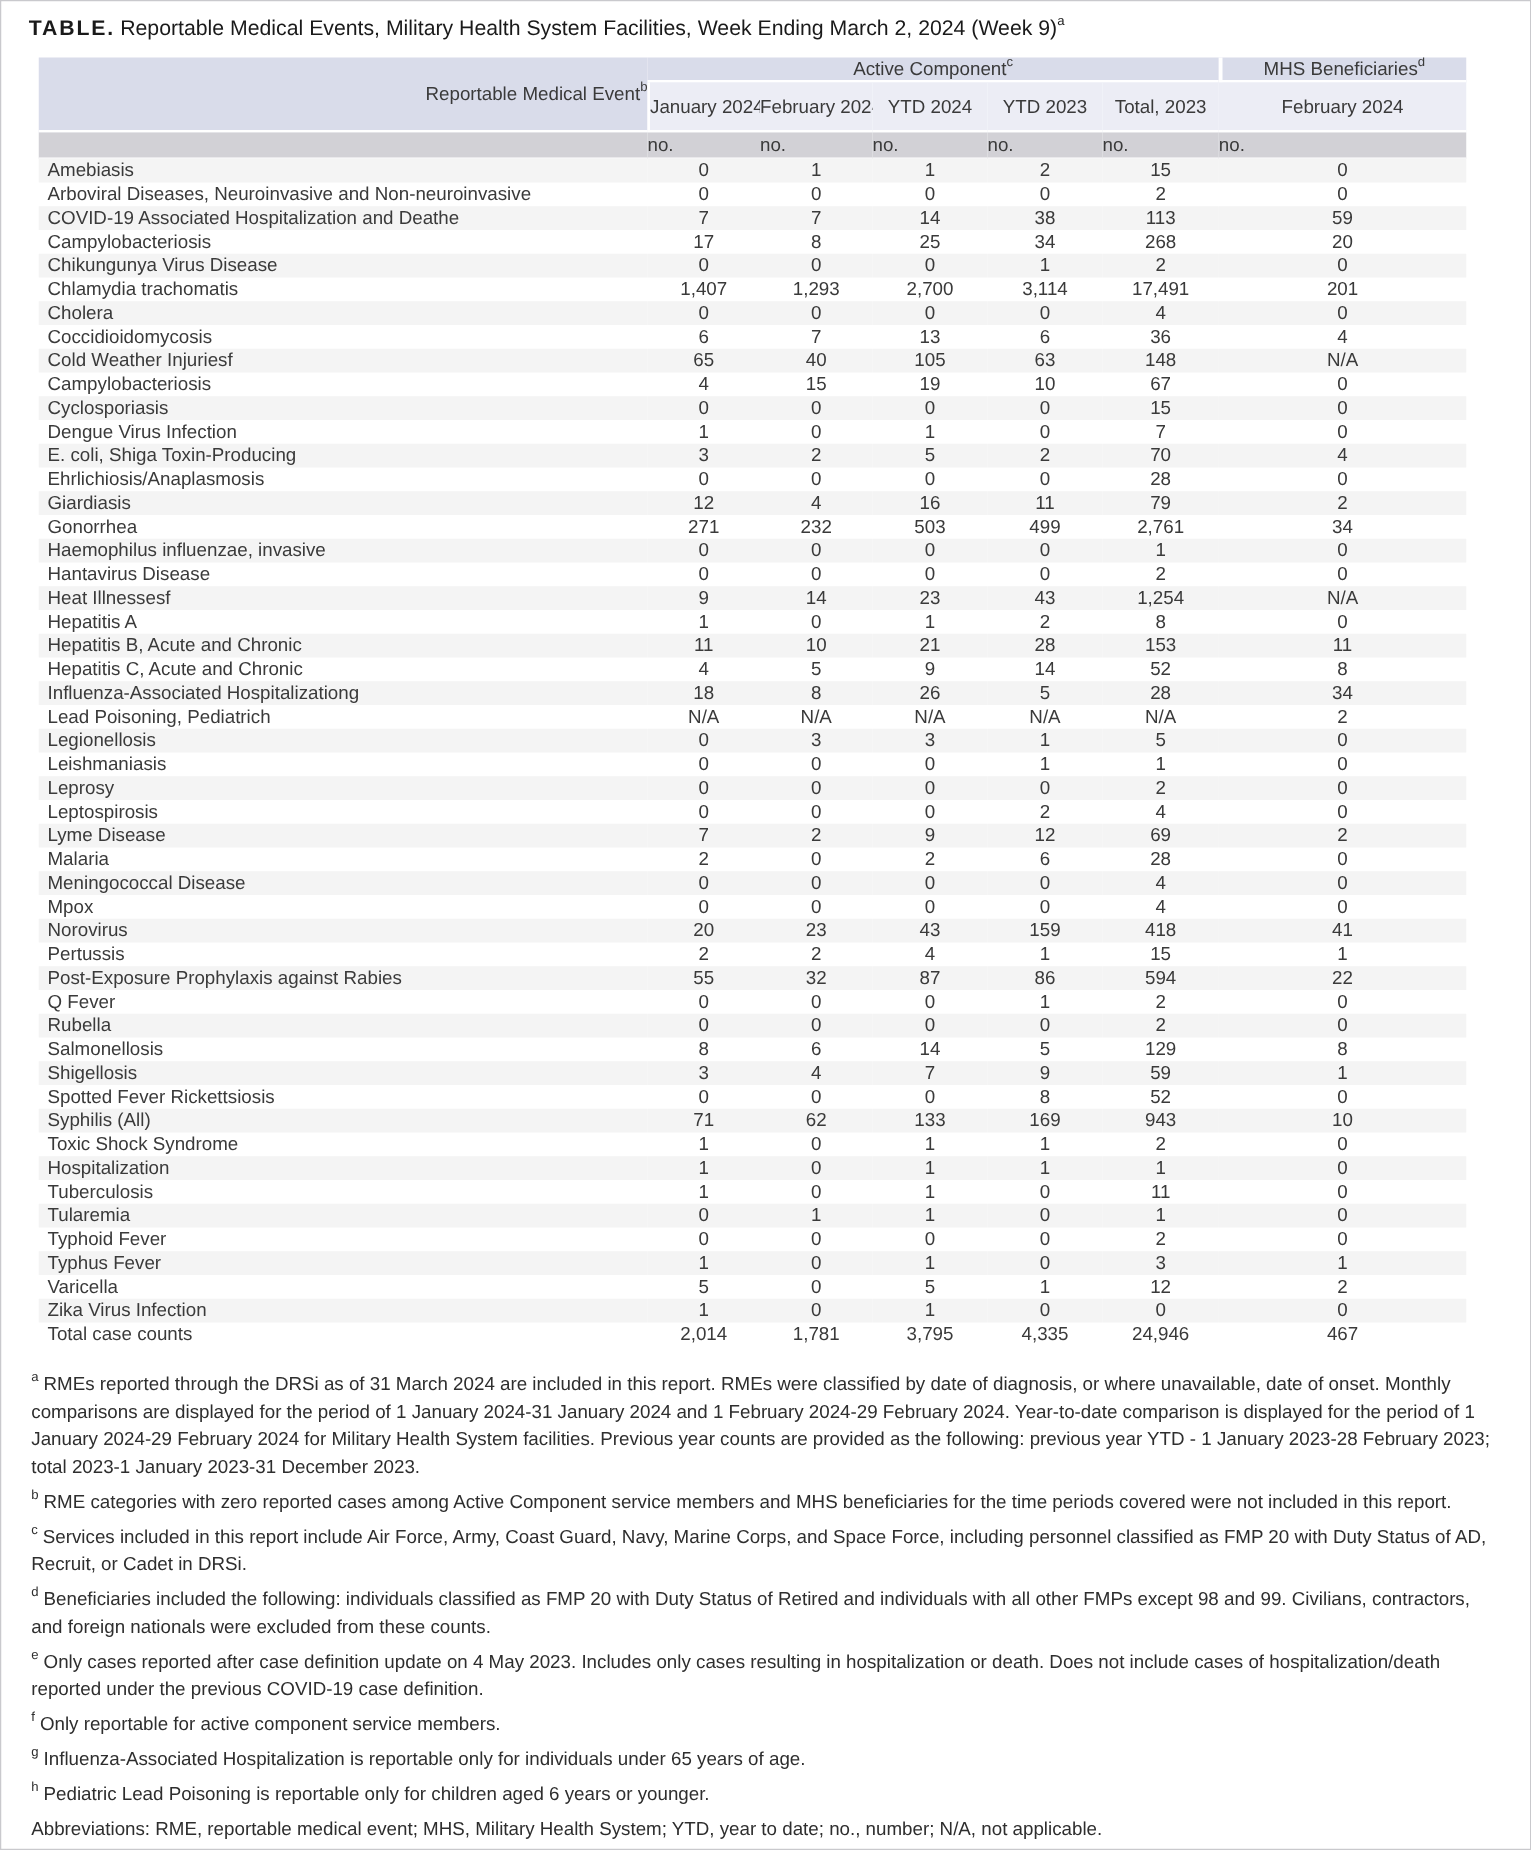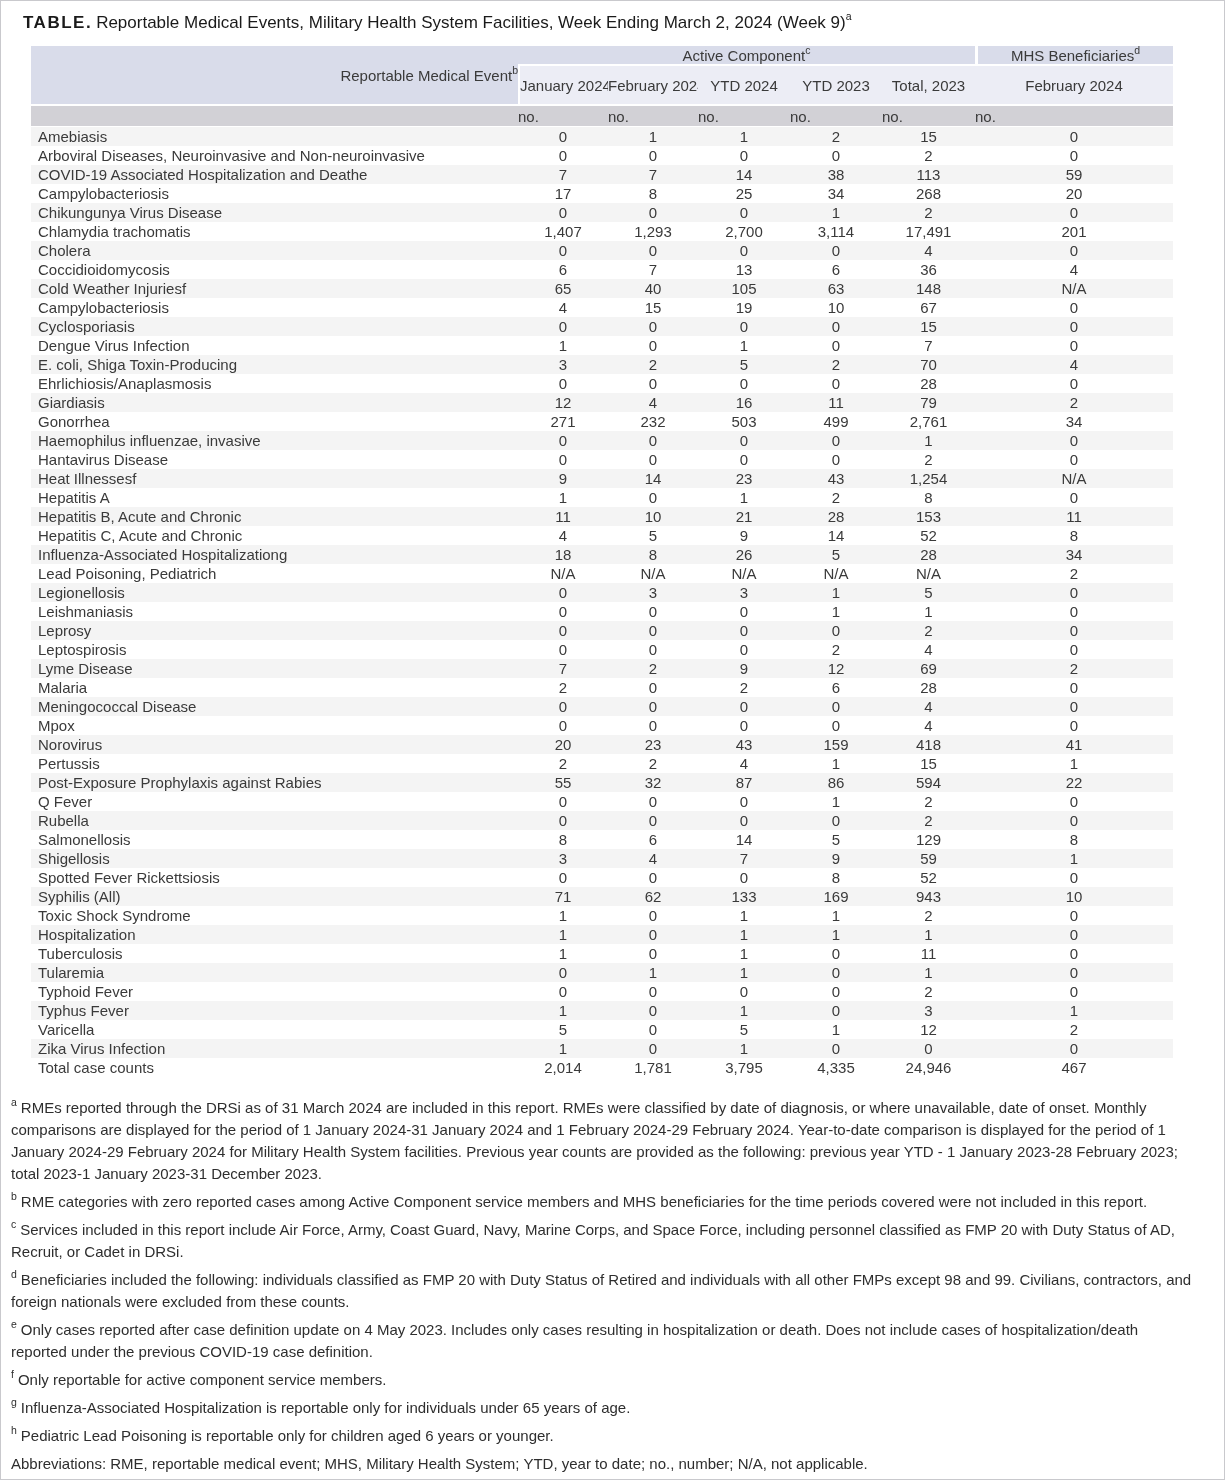--- a/index.html
+++ b/index.html
@@ -40,21 +40,21 @@
     vertical-align:middle; padding:0 4px;
   }
   th.sub-first { border-left:2px solid #fff;margin-left:26px; }
   td.unit {
     background:#d2d1d6; height:21px; 
     border-bottom:1px solid #fff; color:#2e2e2e;
   }
   tbody td { height:19px; text-align:center; }
   tbody td:first-child { text-align:left; padding-left:7px; }
   tbody tr:nth-child(odd) td { background:#f4f4f4; }
-  .footnotes { margin:20px 28px 0 10px; font-size:15px; color:#2e2e2e; }
+  .footnotes { margin:20px 28px 0 24px; font-size:15px; color:#2e2e2e; }
   .footnotes p { margin:6px 0 0 0; line-height:22px; }
   .footnotes p.first { margin-top:0; }
   .footnotes sup { margin-right:4px; }
 </style>
 </head>
 <body>
 
 <div class="page">
 
   <div class="title">

